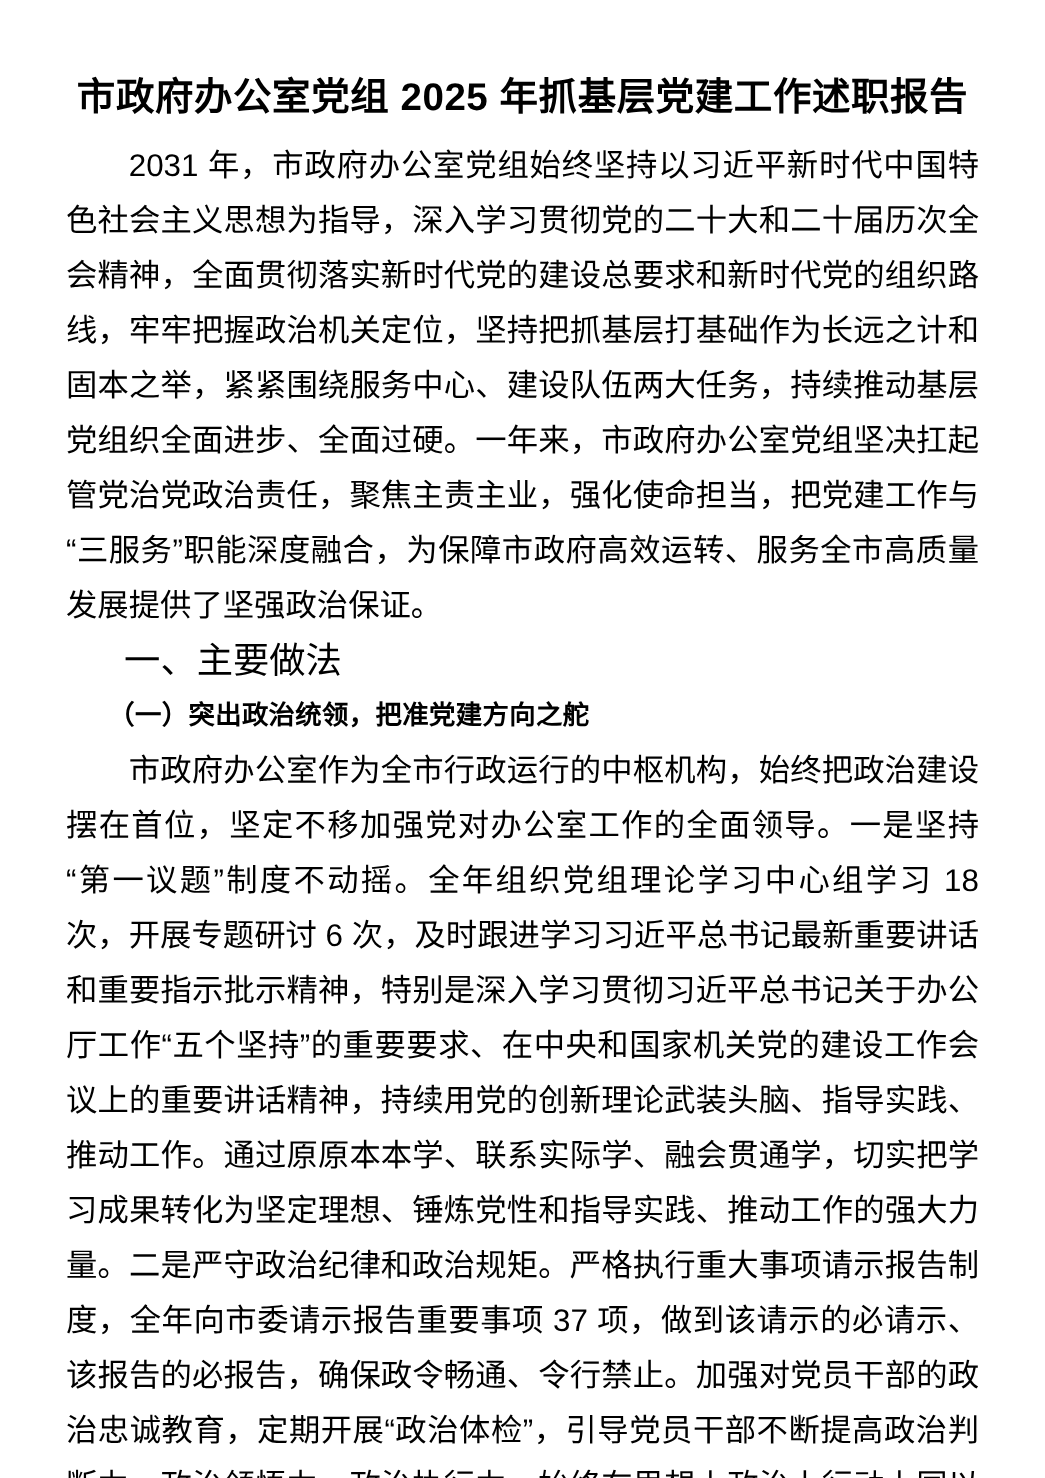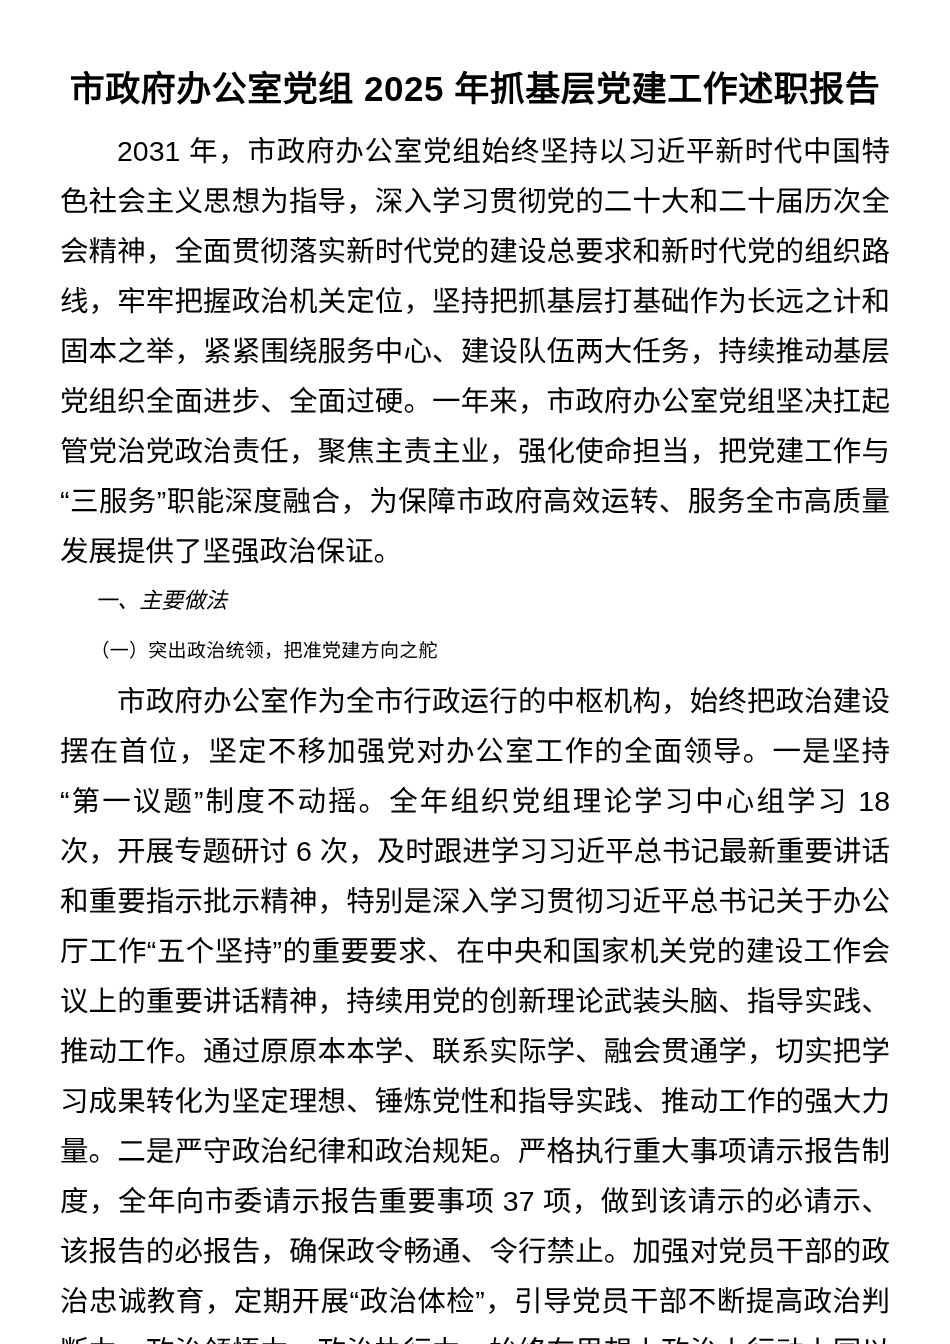--- a/index.html
+++ b/index.html
@@ -40,33 +40,32 @@
     font-size: 28.5px;
     line-height: 50px;
     text-align: justify;
     text-justify: inter-ideograph;
     text-indent: 2em;
     letter-spacing: 0px;
   }
 
   .heading-num {
     margin: 0;
-    font-size: 22px;
+    font-size: 33px;
     line-height: 50px;
     text-indent: 1.6em;
     font-weight: 400;
-    font-style: italic;
   }
 
   .heading-sub {
     margin: 0;
-    font-size: 19px;
+    font-size: 24px;
     line-height: 50px;
     text-indent: 1.6em;
-    font-weight: 400;
+    font-weight: 700;
     letter-spacing: 0.3px;
   }
 </style>
 </head>
 <body style="background-color: rgb(255, 255, 255); color: rgb(0, 0, 0);">
 
 <div class="page">
 
   <h1 class="doc-title">市政府办公室党组 2025 年抓基层党建工作述职报告</h1>
 

